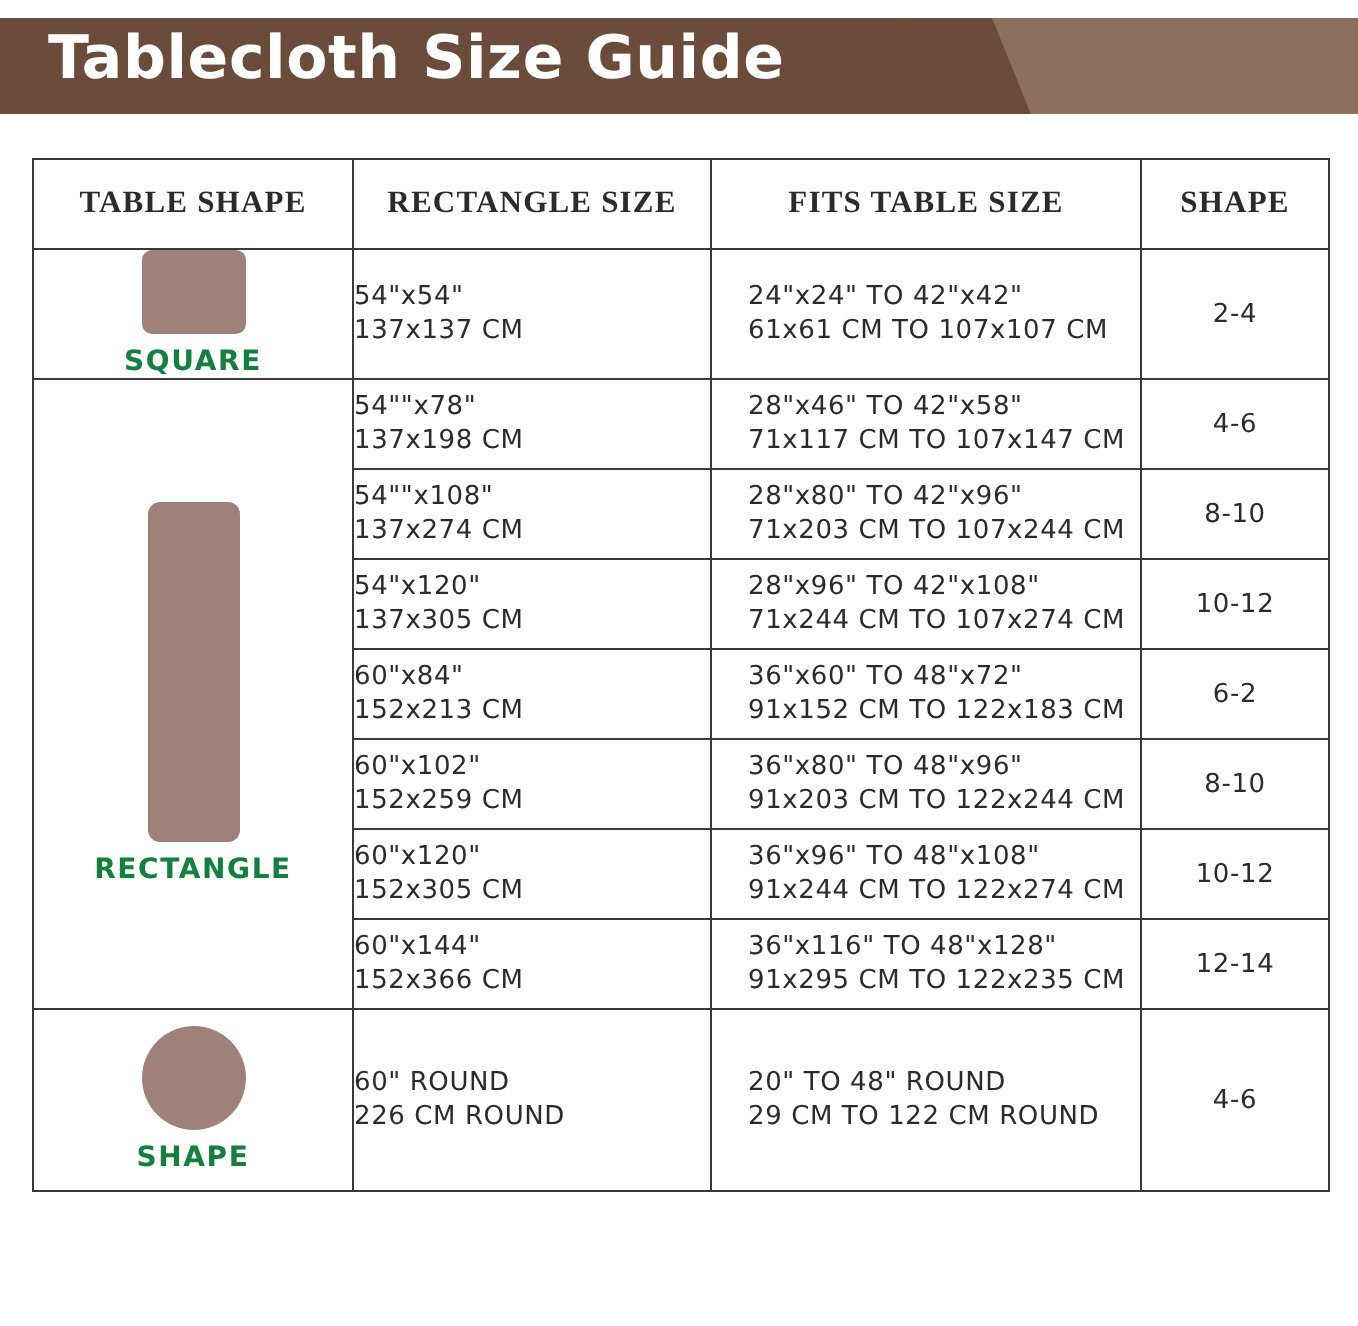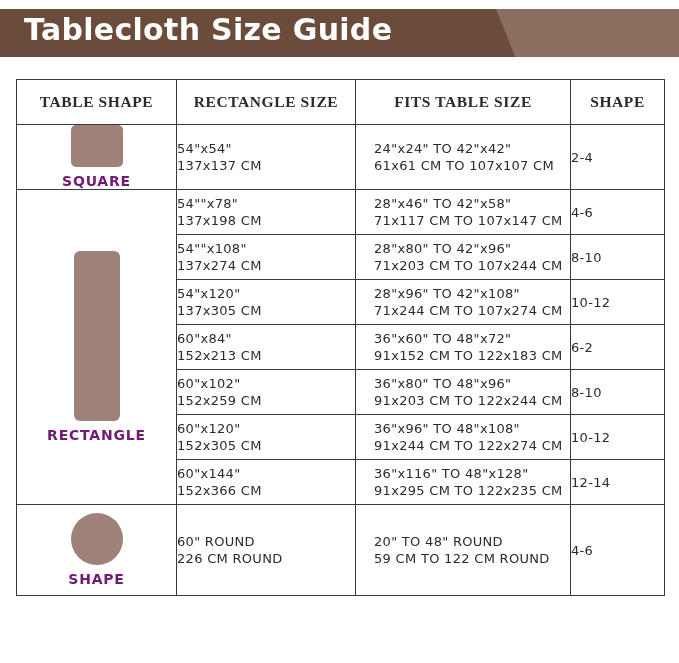--- a/index.html
+++ b/index.html
@@ -103,21 +103,21 @@
 
   td.shape-cell {
     text-align: center;
     padding: 8px 0 10px 0;
   }
   .shape-label {
     font-size: 14px;
     font-weight: bold;
     letter-spacing: 0.8px;
     margin-top: 6px;
-    color: #701a75;
+    color: #15803d;
   }
   .sw-square {
     width: 52px;
     height: 42px;
     background: #9e8279;
     border-radius: 5px;
     margin: 0 auto;
   }
   .sw-rect {
     width: 46px;
@@ -139,21 +139,21 @@
     font-size: 13px;
     line-height: 17px;
     letter-spacing: 0.3px;
     height: 45px;
     box-sizing: border-box;
   }
   td.data-cell.fits {
     padding-left: 18px;
   }
   td.seats-cell {
-    text-align: left;
+    text-align: center;
     font-size: 13px;
     letter-spacing: 0.3px;
   }
   .line { display: block; white-space: nowrap; }
 
   td.tall { height: 60px; }
   td.round-row { height: 90px; }
 </style>
 </head>
 <body>
@@ -293,21 +293,21 @@
           <td class="shape-cell round-row">
             <div class="sw-round"></div>
             <div class="shape-label">SHAPE</div>
           </td>
           <td class="data-cell round-row">
             <span class="line">60" ROUND</span>
             <span class="line">226 CM ROUND</span>
           </td>
           <td class="data-cell fits round-row">
             <span class="line">20" TO 48" ROUND</span>
-            <span class="line">59 CM TO 122 CM ROUND</span>
+            <span class="line">29 CM TO 122 CM ROUND</span>
           </td>
           <td class="seats-cell round-row">4-6</td>
         </tr>
 
       </tbody>
     </table>
   </div>
 
 </div>
 

